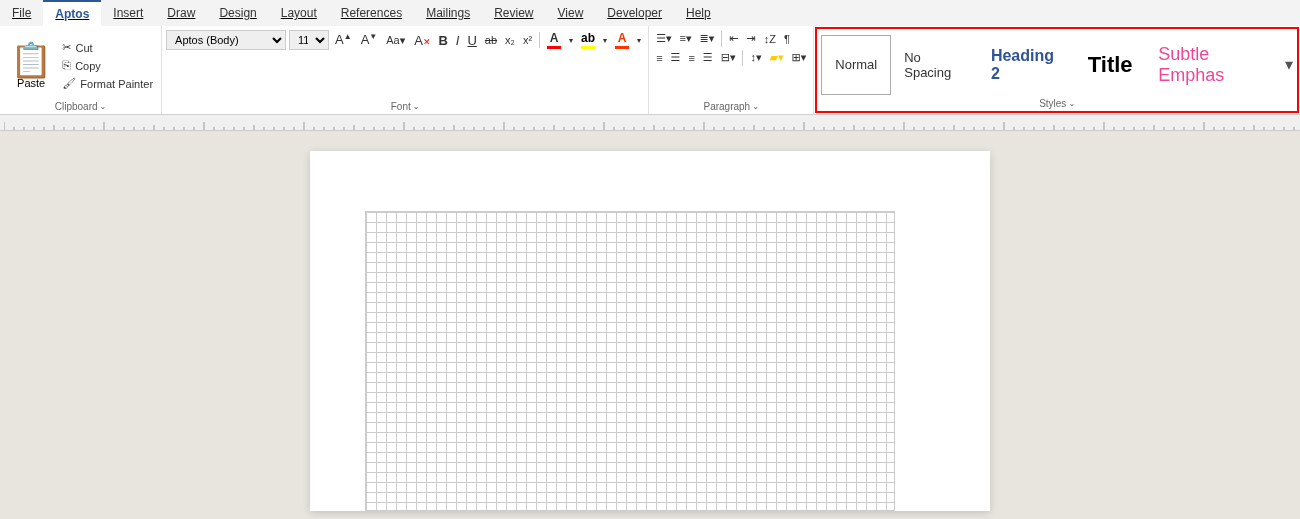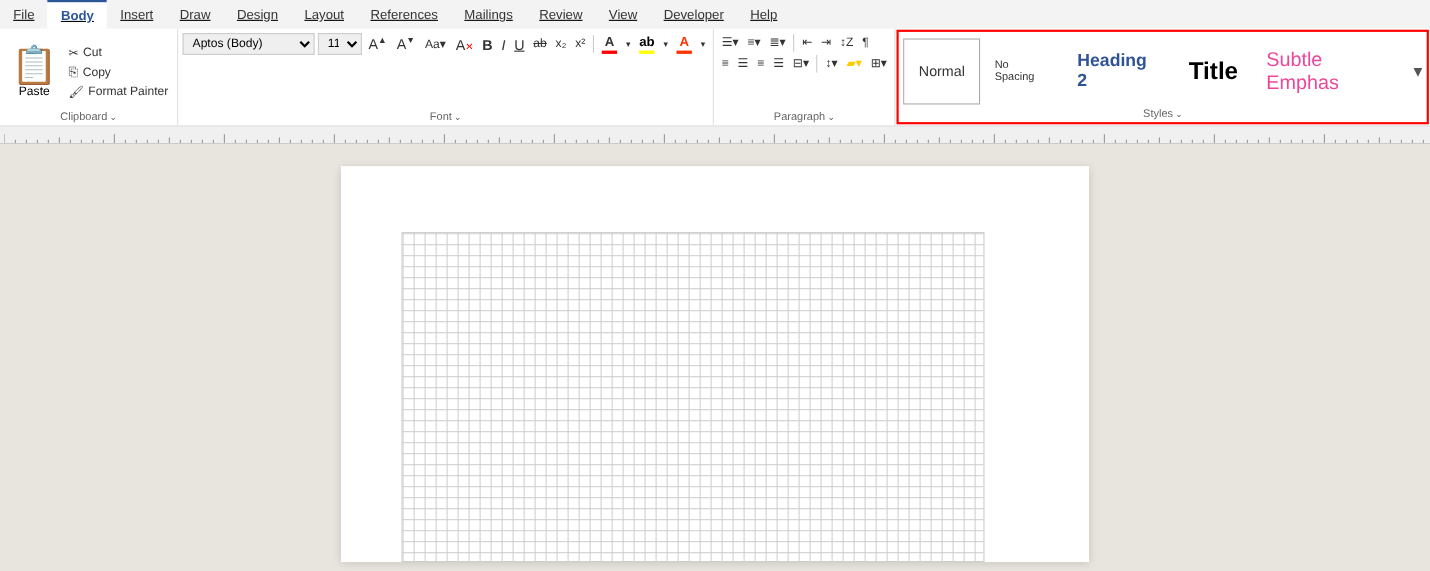--- a/index.html
+++ b/index.html
@@ -253,21 +253,21 @@
       cursor: pointer;
       color: #555;
     }
   </style>
 </head>
 <body>
 
 <div class="ribbon">
   <div class="tab-bar">
     <div class="tab-item">File</div>
-    <div class="tab-item active">Body</div>
+    <div class="tab-item active">Aptos</div>
     <div class="tab-item">Insert</div>
     <div class="tab-item">Draw</div>
     <div class="tab-item">Design</div>
     <div class="tab-item">Layout</div>
     <div class="tab-item">References</div>
     <div class="tab-item">Mailings</div>
     <div class="tab-item">Review</div>
     <div class="tab-item">View</div>
     <div class="tab-item">Developer</div>
     <div class="tab-item">Help</div>
@@ -386,21 +386,21 @@
     </div>
 
     <div class="styles-group">
       <div class="styles-content">
 
         <div class="style-item style-normal">
           <span style="font-size:13px;color:#333;">Normal</span>
         </div>
 
         <div class="style-item">
-          <span style="font-size:10px;color:#333;">No Spacing</span>
+          <span style="font-size:13px;color:#333;">No Spacing</span>
         </div>
 
 
         <div class="style-item">
           <span class="style-heading2">Heading 2</span>
         </div>
 
         <div class="style-item">
           <span class="style-title">Title</span>
         </div>

